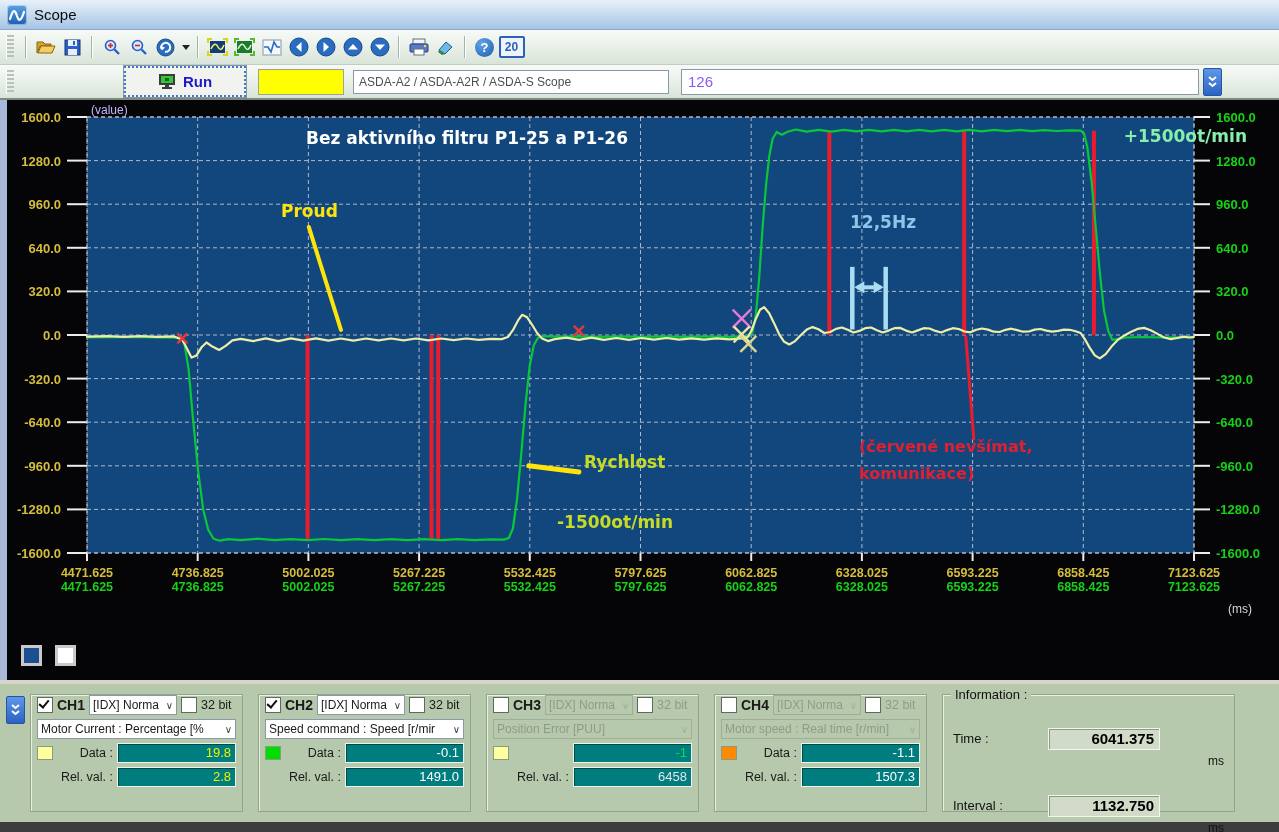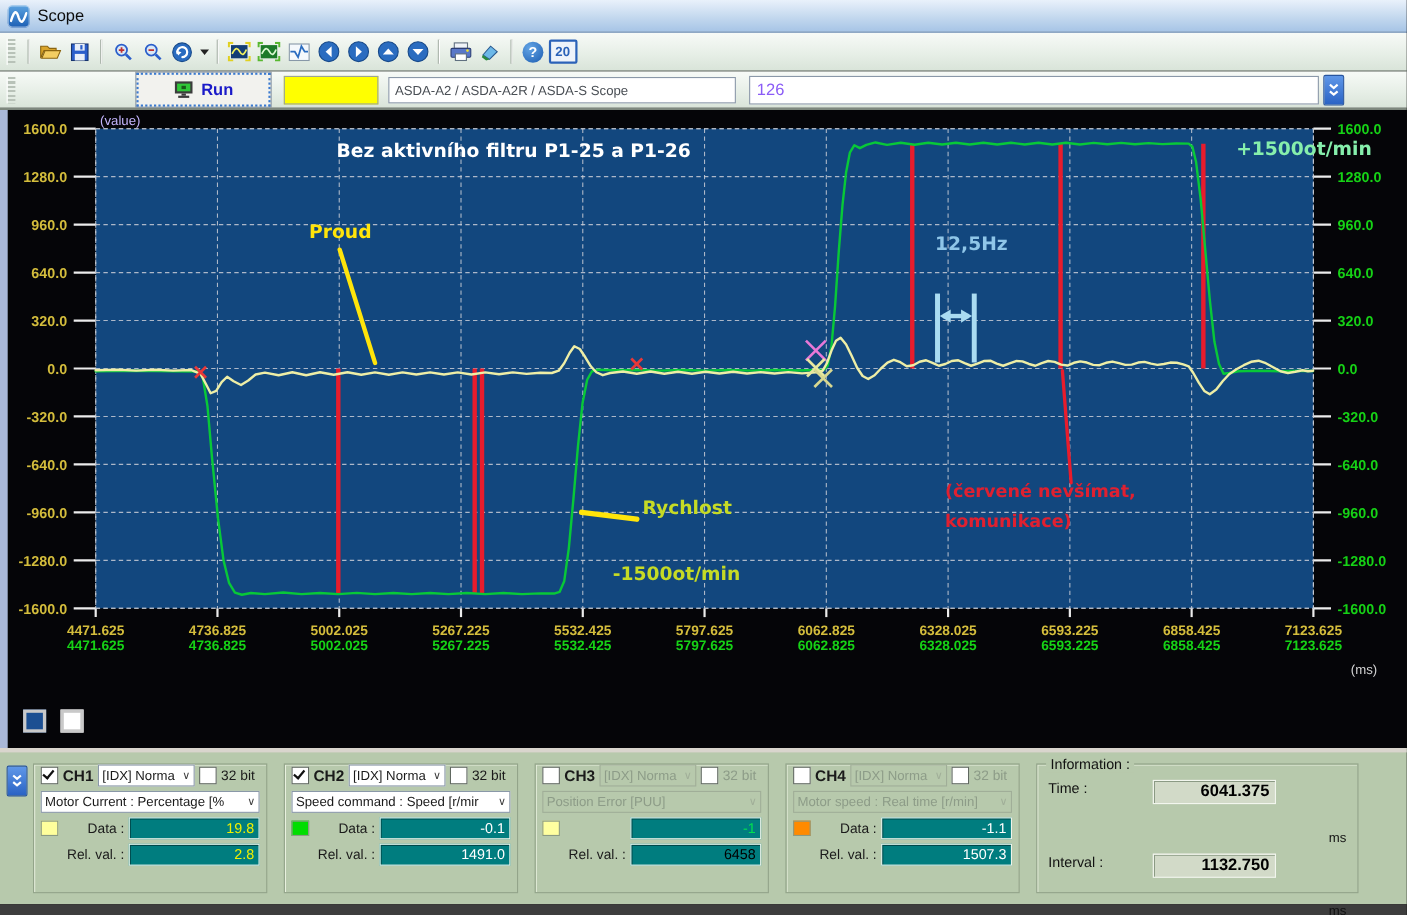--- a/index.html
+++ b/index.html
@@ -64,21 +64,21 @@
   .sel .cv{margin-left:auto;font-size:10px;color:#3c3c3c;padding-left:2px;}
   .sel.dis{background:transparent;border-color:#a0ae98;color:#8d9c88;}
   .sel.dis .cv{color:#a0ae98;}
   .sw{width:16px;height:14px;border:1px solid #8a9a84;box-sizing:border-box;flex:none;}
   .lab{width:56px;text-align:right;flex:none;}
   .tfield{width:124px;height:18px;background:#007d7f;border:1px solid #eef4ea;
     box-shadow:inset 1px 1px 0 #00494b;font-size:13px;text-align:right;padding:0 4px;box-sizing:content-box;line-height:18px;}
   .infobox{width:293px;height:118px;border:1px solid #93a48a;box-shadow:inset 1px 1px 0 #e8f0de;
     position:relative;padding:14px 10px 0 10px;box-sizing:border-box;font-size:13px;color:#111;}
   .legend{position:absolute;top:-8px;left:8px;background:#b7c9ac;padding:0 4px;font-size:13px;}
-  .irow{display:flex;margin-bottom:8px;gap:42px;}
+  .irow{display:flex;align-items:center;margin-bottom:8px;gap:42px;}
   .ilab{width:80px;}
   .ifield{width:150px;height:20px;background:#d2dac8;border:1px solid #f2f6ee;box-shadow:inset 1px 1px 0 #8b9a84;
     font-weight:bold;font-size:15px;text-align:right;padding:0 5px;line-height:20px;color:#000;box-sizing:content-box;}
   .iunit{margin-left:6px;font-size:12px;margin-top:45px;}
   .chevsmall{width:17px;height:26px;margin:2px 5px 0 0;flex:none;border:1px solid #27549e;border-radius:2px;
     background:linear-gradient(180deg,#5f97e8,#2a63c4);display:flex;align-items:center;justify-content:center;}
   .bottomedge{height:10px;background:#3d3d3d;}
 </style>
 </head>
 <body>
@@ -461,21 +461,21 @@
           </div>
       </div>
       <div class="rowf">
         <span class="sw" style="background:#ffffa0;"></span>
         <span class="lab"></span>
         <span class="tfield" style="color:#00e050;">-1</span>
       </div>
       <div class="rowf">
         <span class="sw" style="border:none;background:transparent;"></span>
         <span class="lab">Rel. val. :</span>
-        <span class="tfield" style="color:#000000;">6458</span>
+        <span class="tfield" style="color:#e5e5e5;">6458</span>
       </div>
     </div>
 
     <div class="gbox">
       <div class="rowf">
         <span class="cb"></span>
         <span class="chname">CH4</span>
         <div class="sel dis" style="width:88px;">
             <span>[IDX] Norma</span>
             <span class="cv">∨</span>

